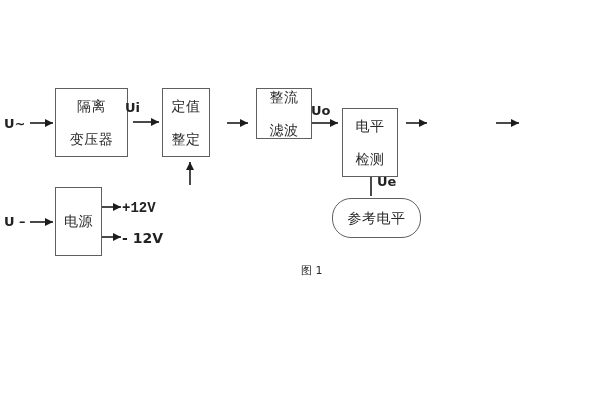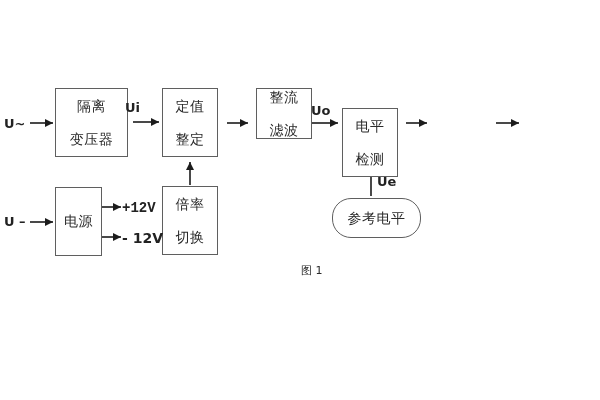--- a/index.html
+++ b/index.html
@@ -73,35 +73,33 @@
       <line x1="371" y1="196" x2="371" y2="169" marker-end="url(#ah)"></line>
       <line x1="102" y1="207" x2="121" y2="207" marker-end="url(#ah)"></line>
       <line x1="102" y1="237" x2="121" y2="237" marker-end="url(#ah)"></line>
       <line x1="30" y1="222" x2="53" y2="222" marker-end="url(#ah)"></line>
     </g>
   </svg>
 
   <div class="block" style="left:55px; top:88px; width:73px; height:69px;">隔离
 变压器</div>
 
-  <div class="block" style="left:162px; top:88px; width:56px; height:69px;">定值
+  <div class="block" style="left:162px; top:88px; width:48px; height:69px;">定值
 整定</div>
 
   <div class="block" style="left:256px; top:88px; width:56px; height:51px;">整流
 滤波</div>
 
   <div class="block" style="left:342px; top:88px; width:56px; height:69px;margin-top:20px;">电平
 检测</div>
 
 
 
   <div class="block" style="left:55px; top:187px; width:47px; height:69px;">电源</div>
 
-  <div class="block" style="left:162px; top:186px; width:56px; height:69px;">倍率
-切换</div>
 
   <div class="block small-pad" style="left:332px; top:198px; width:89px; height:40px;">参考电平</div>
 
   <div class="sig-label" style="left:4px; top:116px;">U~</div>
 
   <div class="sig-label" style="left:4px; top:214px;">U –</div>
 
   <div class="sig-label" style="left:125px; top:100px;">Ui</div>
 
   <div class="sig-label" style="left:311px; top:103px;">Uo</div>

